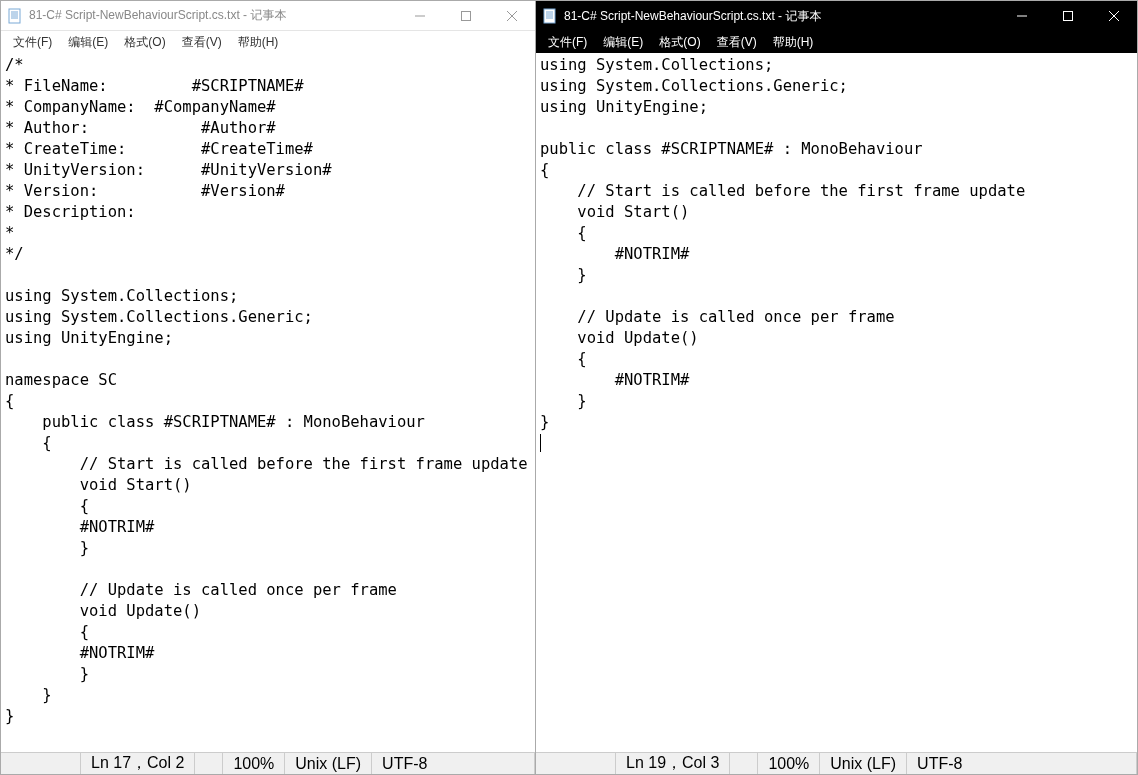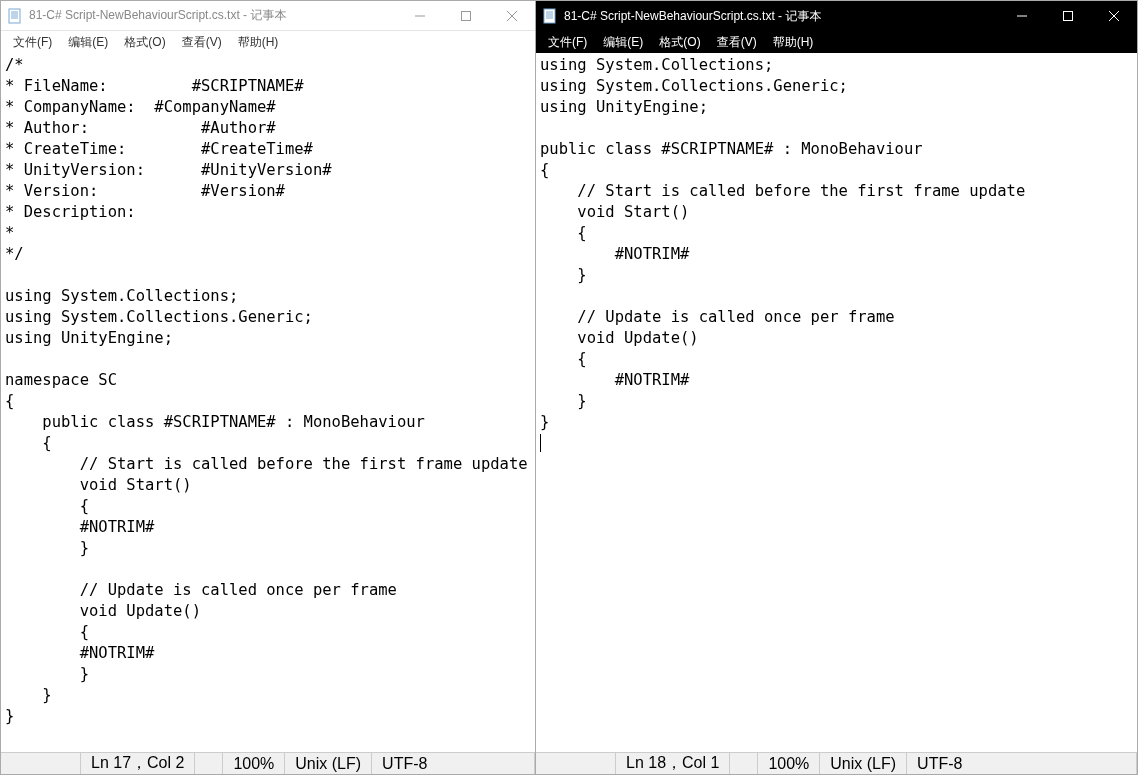--- a/index.html
+++ b/index.html
@@ -256,19 +256,19 @@
     // Update is called once per frame
     void Update()
     {
         #NOTRIM#
     }
 }</span>
 <span class="caret"></span></div>
 
   <div class="statusbar">
     <div class="status-spacer"></div>
-    <div class="status-cell">Ln 18，Col 1</div>
+    <div class="status-cell">Ln 19，Col 3</div>
     <div class="status-spacer small"></div>
     <div class="status-cell">100%</div>
     <div class="status-cell">Unix (LF)</div>
     <div class="status-cell grow">UTF-8</div>
   </div>
 </div>
 
 </body></html>

